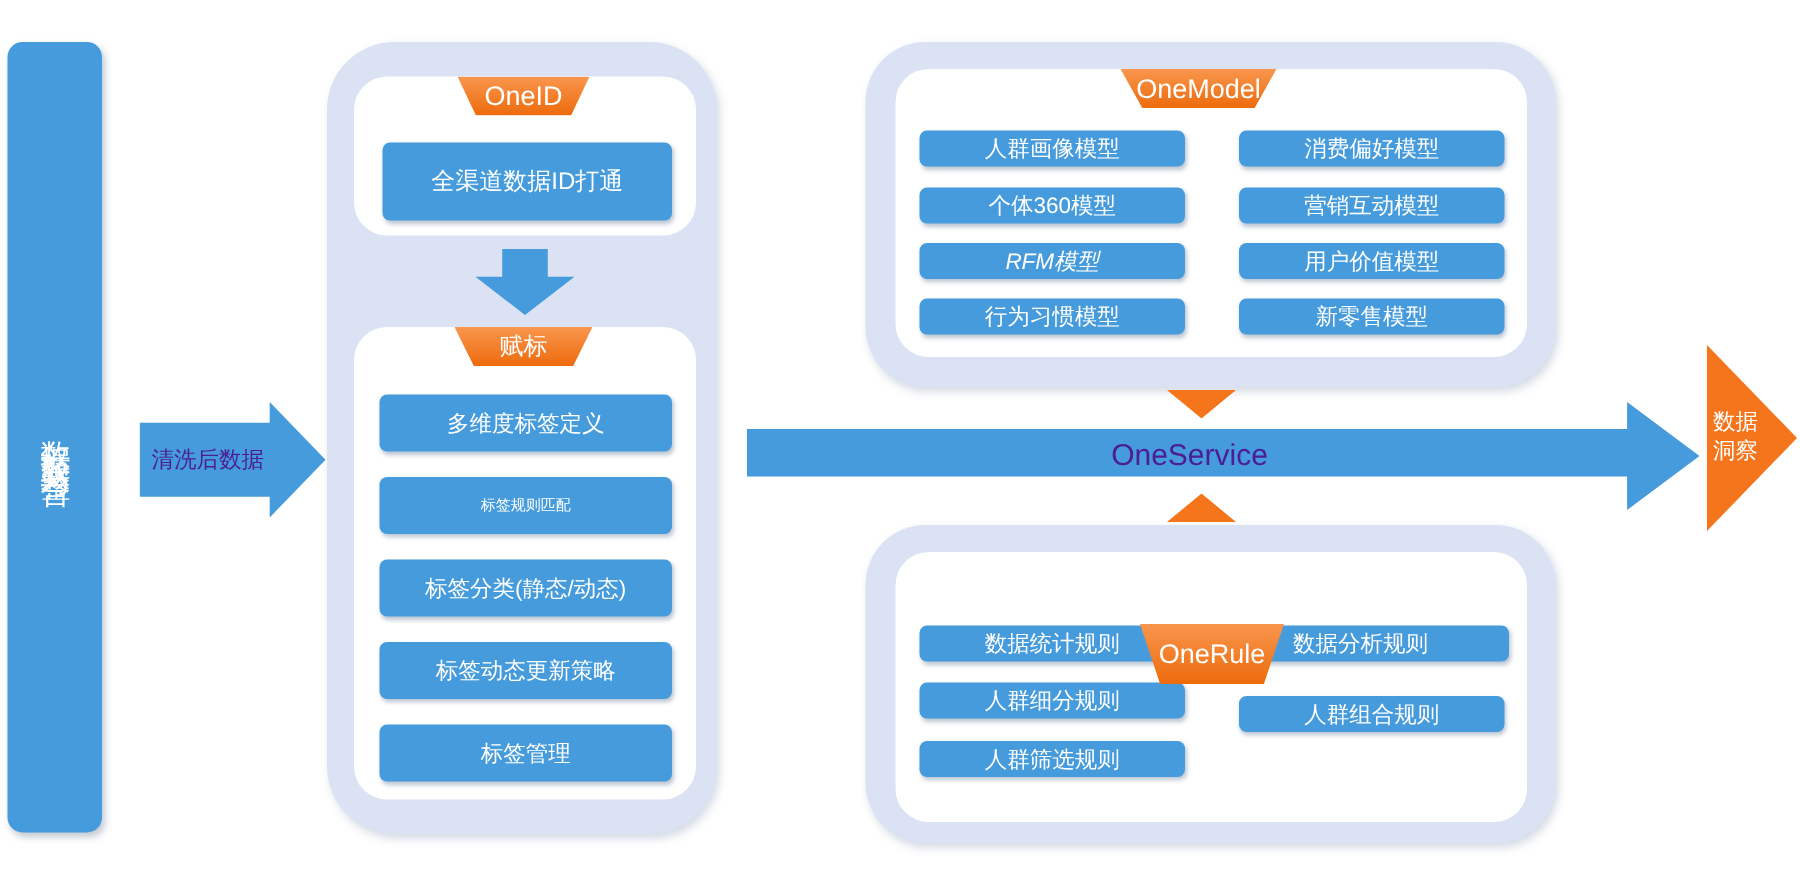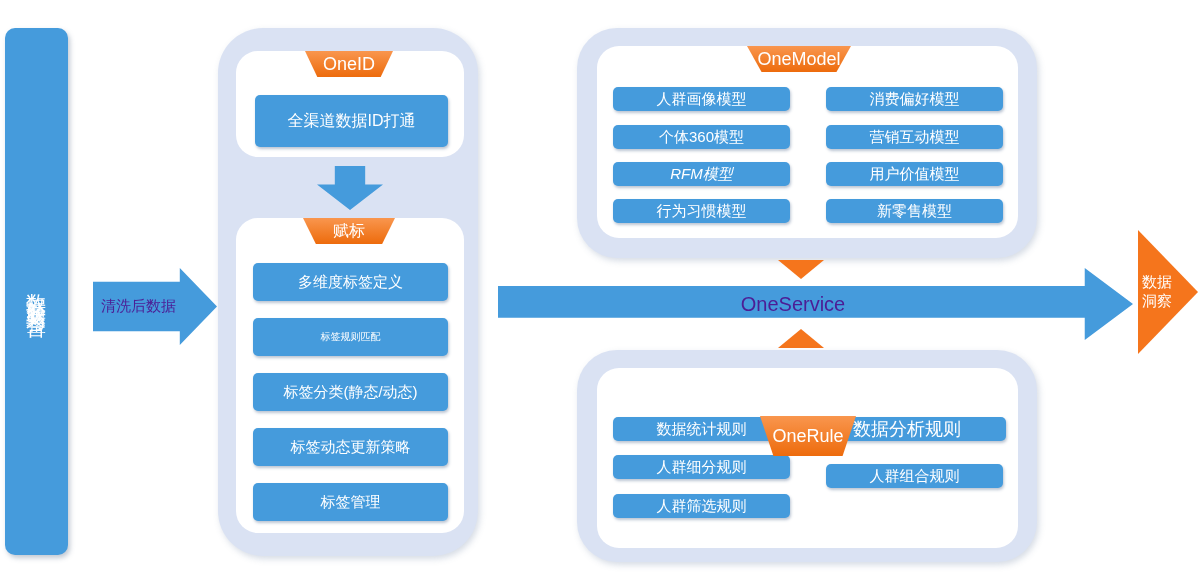--- a/index.html
+++ b/index.html
@@ -145,21 +145,21 @@
   </div>
   <div class="abs btn" style="left:613px;top:417px;width:177px;height:24px;font-size:15px;">
     <span>数据统计规则</span>
   </div>
   <div class="abs btn" style="left:613px;top:494px;width:177px;height:24px;font-size:15px;">
     <span>人群筛选规则</span>
   </div>
   <div class="abs btn" style="left:613px;top:455px;width:177px;height:24px;font-size:15px;">
     <span>人群细分规则</span>
   </div>
-  <div class="abs btn" style="left:808px;top:417px;width:198px;height:24px;font-size:18px;">
+  <div class="abs btn" style="left:808px;top:417px;width:198px;height:24px;font-size:15px;">
     <span>数据分析规则</span>
   </div>
   <div class="abs btn" style="left:826px;top:464px;width:177px;height:24px;font-size:15px;">
     <span>人群组合规则</span>
   </div>
 
   <div class="abs tri shadowed" style="left:1138px;top:230px;width:60px;height:124px;
        clip-path:polygon(0 0,100% 50%,0 100%);
        display:flex;flex-direction:column;justify-content:center;align-items:flex-start;
        padding-left:4px;color:#fff;font-size:15px;line-height:1.25;">

